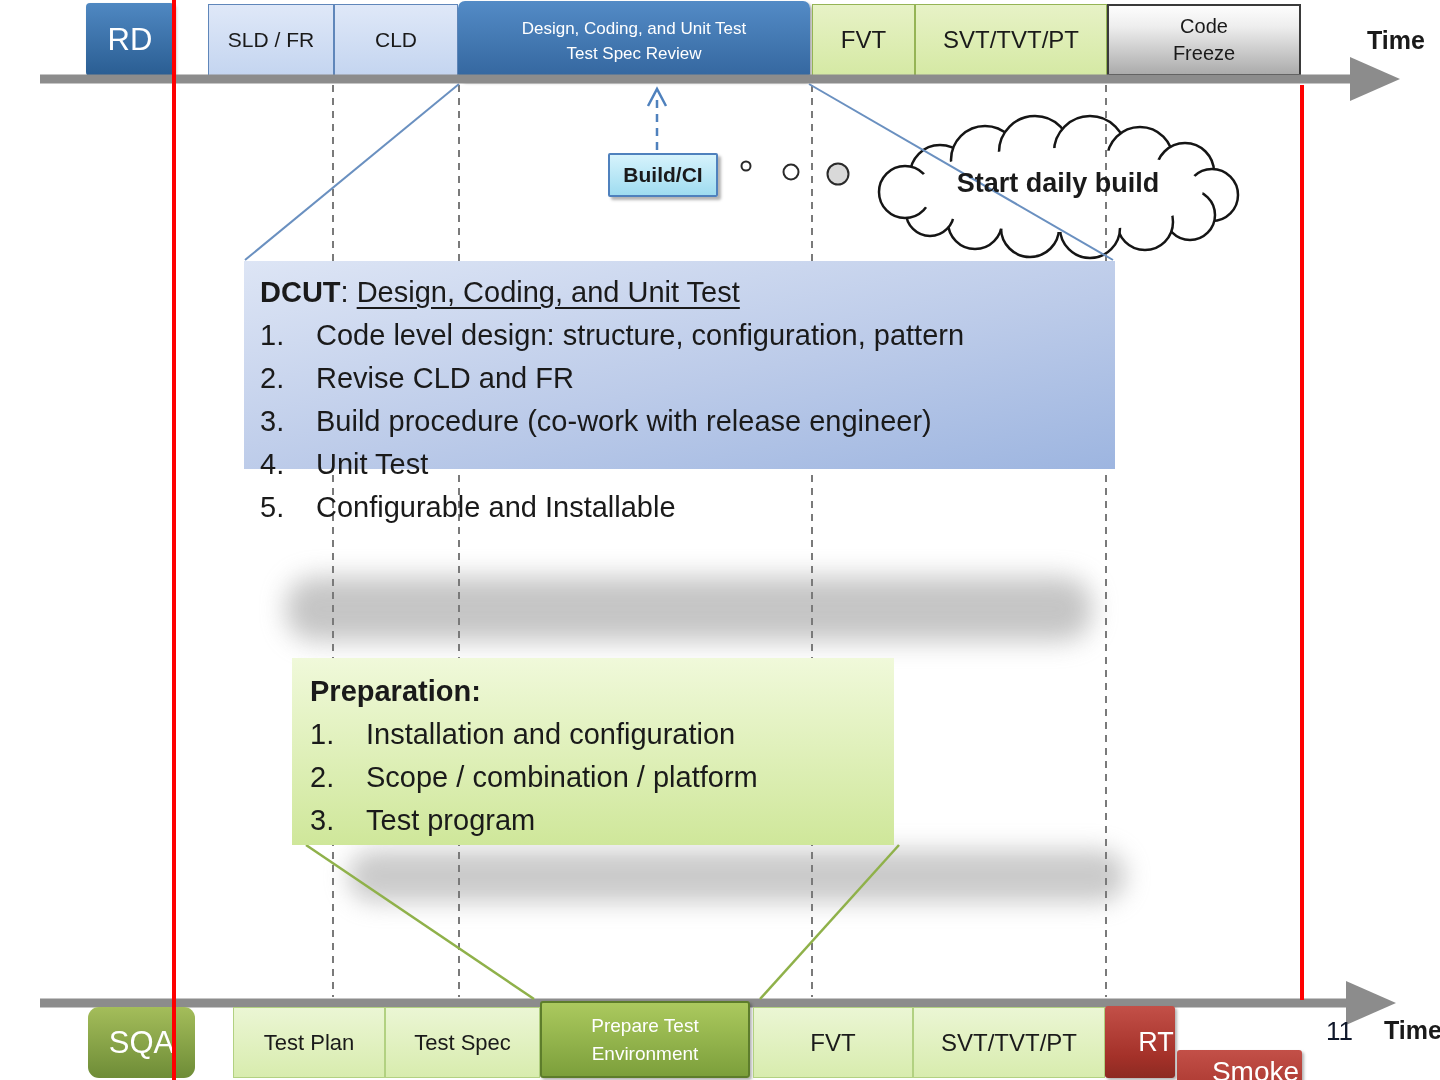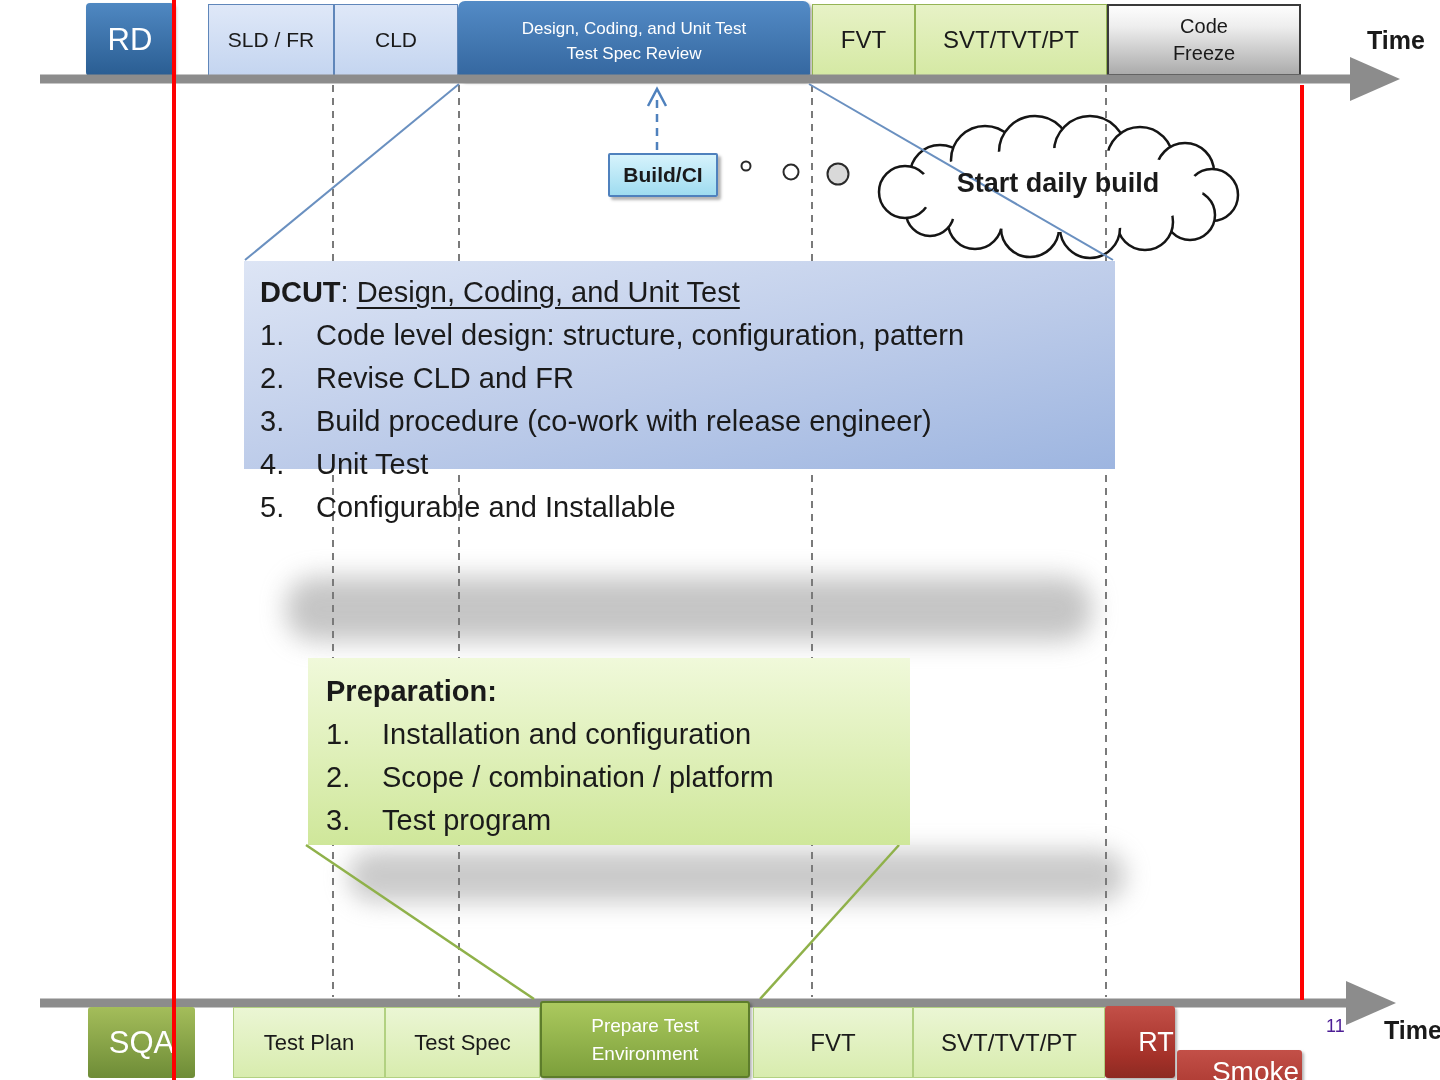--- a/index.html
+++ b/index.html
@@ -10,31 +10,31 @@
   
   .rd{background:linear-gradient(#4f88c2,#2a5d92);color:#fff;font-size:31px;border-radius:4px;
       box-shadow:2px 2px 3px rgba(0,0,0,.35);}
   .top-light-blue{background:linear-gradient(#dfe8f8,#c4d5f0);border:1px solid #5f86ba;font-size:21px;}
   .design{background:linear-gradient(#538bc6,#33659d);color:#fff;border-radius:7px;font-size:17px;
           line-height:1.5;box-shadow:2px 2px 3px rgba(0,0,0,.35);}
   .green-light{background:linear-gradient(#e7f2c6,#d5e9a4);border:1px solid #95b455;font-size:24px;}
   .gray-box{background:linear-gradient(#fdfdfd,#eeeeee 30%,#ababab);border:2px solid #3a3a3a;
             font-size:20px;line-height:1.35;}
   
-  .sqa{background:linear-gradient(#a4bd5a,#6e8c37);color:#fff;font-size:31px;border-radius:3px;}
+  .sqa{background:linear-gradient(#a4bd5a,#6e8c37);color:#fff;font-size:31px;border-radius:11px;}
   .bottom-light-green{background:linear-gradient(#ebf6d4,#d8ecae);border:1px solid #b2d181;font-size:22px;}
   .prepare{background:linear-gradient(#abc95e,#7c9f3b);border:2px solid #5d7d2b;color:#fff;font-size:19px;
            line-height:1.45;border-radius:3px;box-shadow:2px 2px 3px rgba(0,0,0,.3);}
   .red-box{background:linear-gradient(#c35048,#a43129 70%,#8d2a22);color:#fff;border-radius:3px;
            box-shadow:2px 2px 3px rgba(0,0,0,.3);padding-left:32px;}
   
   .dcut-note{position:absolute;left:244px;top:261px;width:871px;height:208px;z-index:3;
              background:linear-gradient(168deg,#dde5f5 0%,#bccbe9 55%,#9db5e0 100%);
              padding:10px 0 0 16px;box-sizing:border-box;}
-  .prep-note{position:absolute;left:308px;top:658px;width:602px;height:187px;z-index:3;
+  .prep-note{position:absolute;left:292px;top:658px;width:602px;height:187px;z-index:3;
              background:linear-gradient(#f0f9da,#cfe79a);padding:12px 0 0 18px;box-sizing:border-box;}
   .note-title{font-size:29px;line-height:43px;}
   .b{font-weight:bold;}
   .udl{text-decoration:underline;text-decoration-thickness:2px;text-underline-offset:5px;}
   ol.note-list{list-style:none;margin:0;padding:0;font-size:29px;line-height:43px;}
   ol.note-list li{display:flex;}
   ol.note-list .num{width:56px;flex:0 0 56px;}
   
   .buildci{background:linear-gradient(#d6f3fc,#9fdcf0);border:2px solid #4f81bd;font-weight:bold;
            font-size:21px;border-radius:2px;box-shadow:3px 3px 3px rgba(0,0,0,.3);}
@@ -43,21 +43,21 @@
   .shadow-band{position:absolute;z-index:1;background:#969696;border-radius:28px;}
   .band1{left:286px;top:577px;width:806px;height:64px;opacity:.55;filter:blur(13px);}
   .band2{left:348px;top:850px;width:778px;height:52px;opacity:.5;filter:blur(12px);}
   
   svg.underlay{position:absolute;left:0;top:0;z-index:2;}
   svg.topbar{position:absolute;left:0;top:0;z-index:4;}
   
   .redline{position:absolute;width:4px;background:#fe0000;z-index:5;}
   
   .time-label{position:absolute;z-index:6;font-weight:bold;font-size:25px;margin-left:24px;}
-  .page-number{position:absolute;z-index:6;font-size:18px;color:#4c1d95;}
+  .page-number{position:absolute;z-index:6;font-size:26px;color:#0f172a;}
 </style>
 </head>
 <body>
 
 <div class="slide">
 
   <div class="shadow-band band1"></div>
   <div class="shadow-band band2"></div>
 
   <svg class="underlay" width="1440" height="1080" viewBox="0 0 1440 1080">

